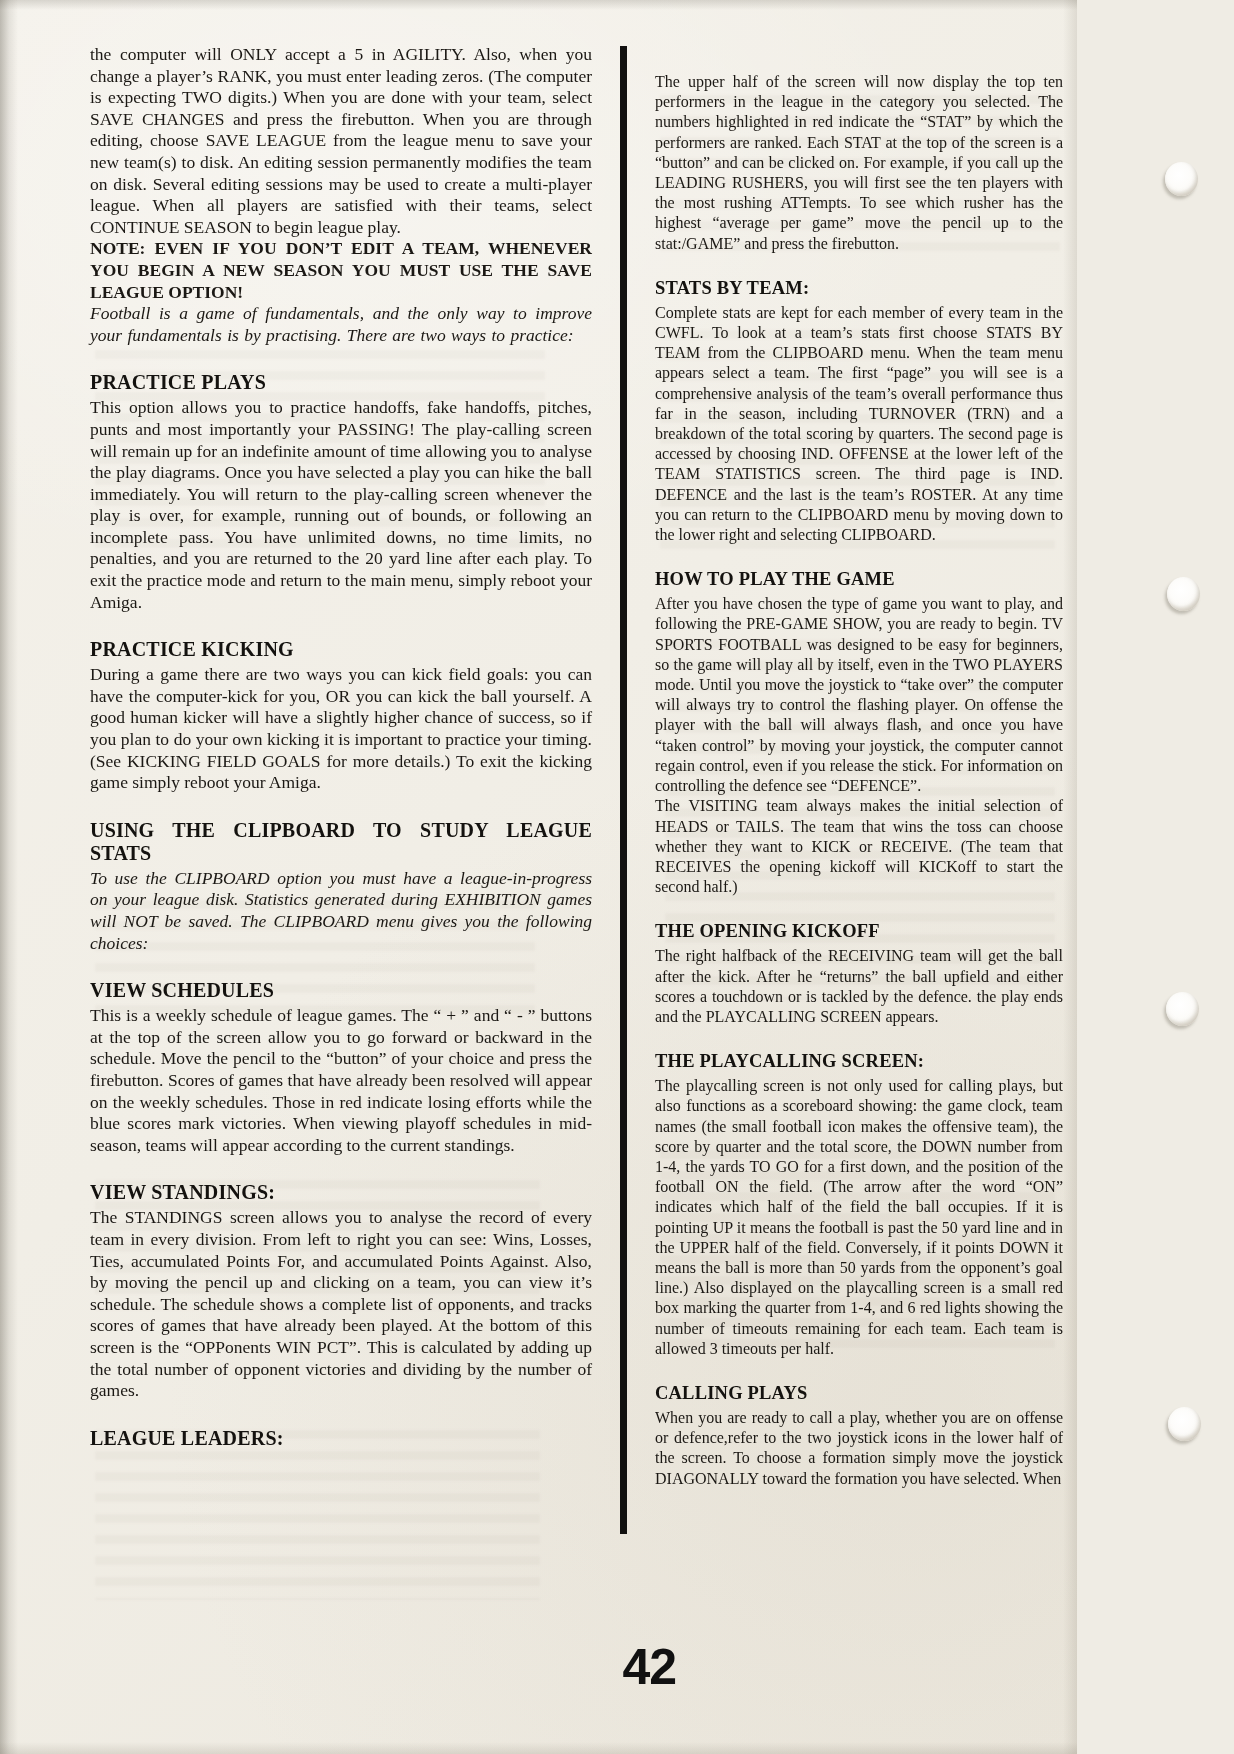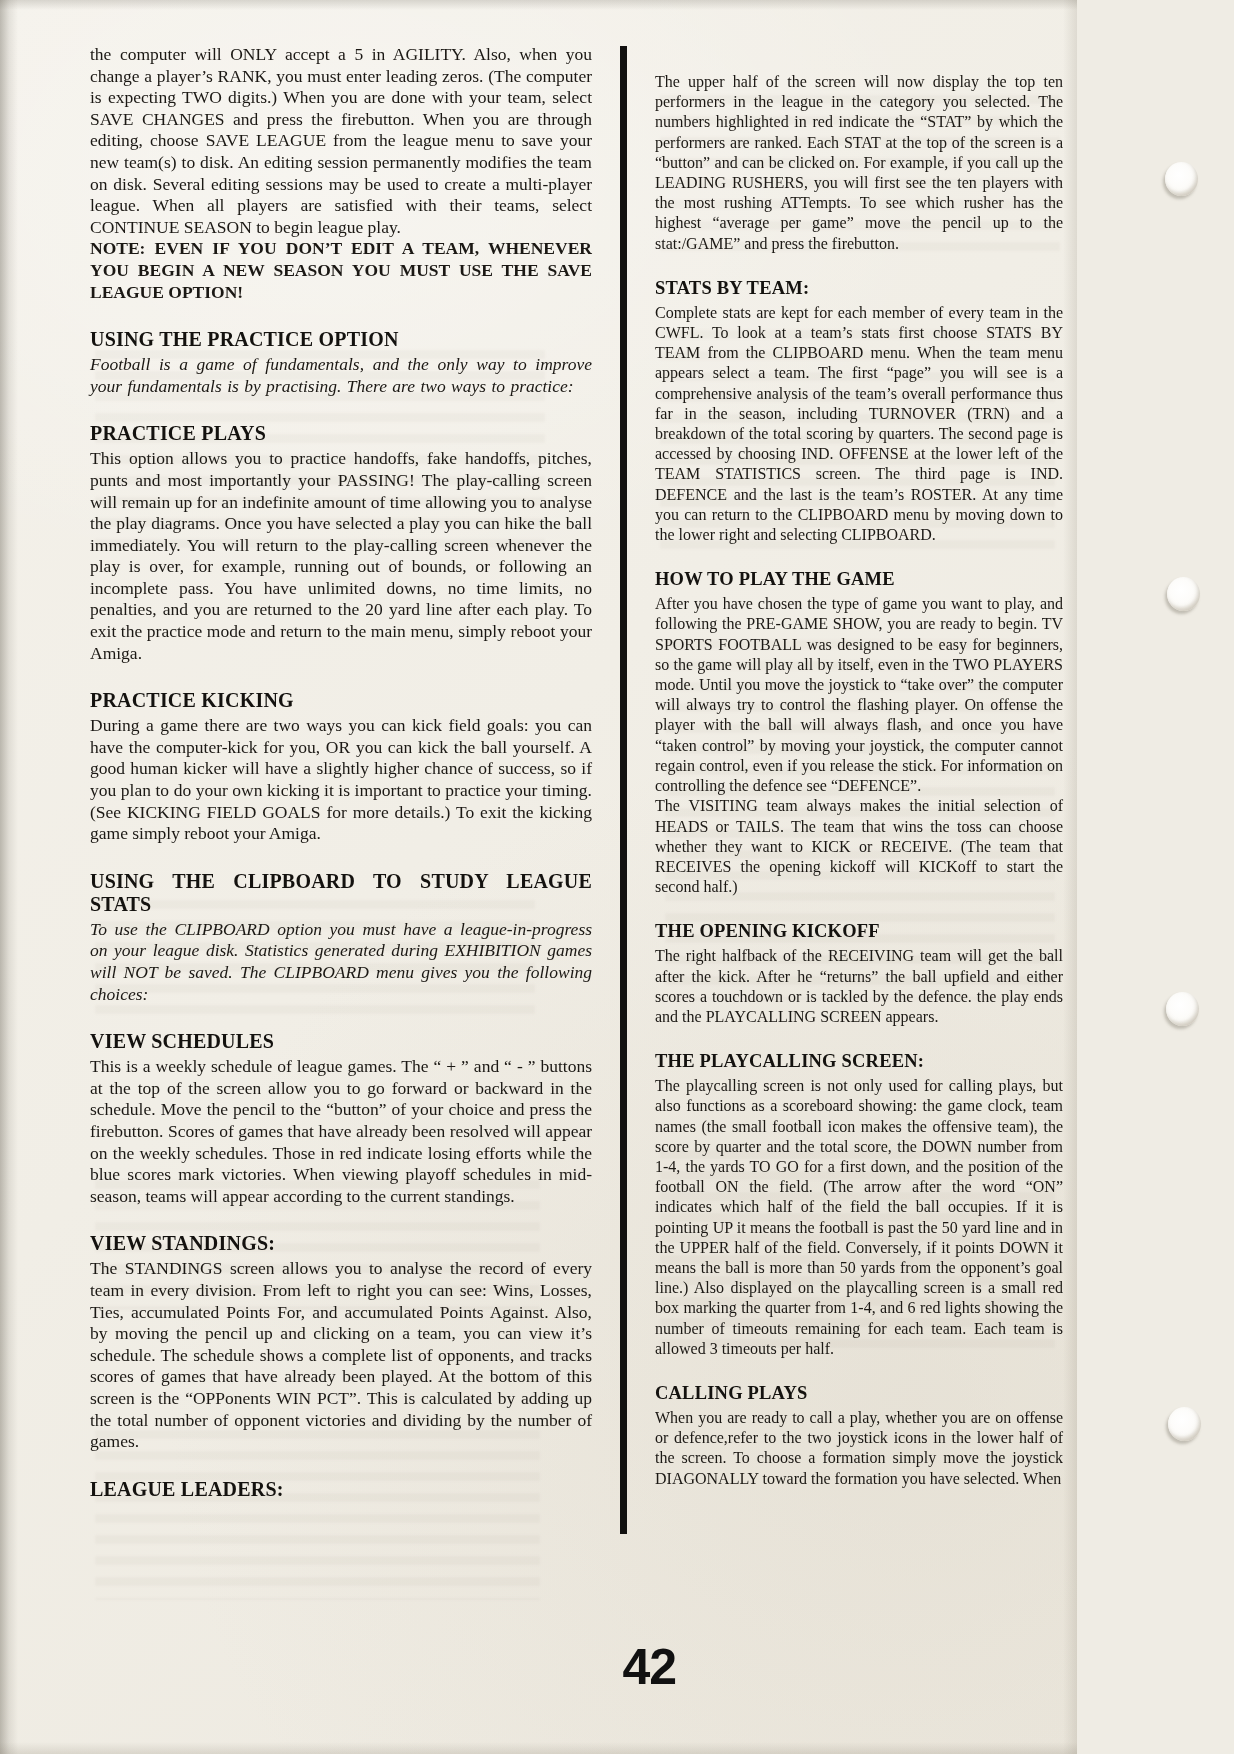--- a/index.html
+++ b/index.html
@@ -75,21 +75,20 @@
   <div class="dimple" style="left:1167px;top:577px"></div>
   <div class="dimple" style="left:1166px;top:992px"></div>
   <div class="dimple" style="left:1168px;top:1407px"></div>
 
   <div class="divider" style="left:620px;top:46px;width:7px;height:1488px"></div>
 
   <div class="col col-left">
     <p>the computer will ONLY accept a 5 in AGILITY. Also, when you change a player’s RANK, you must enter leading zeros. (The computer is expecting TWO digits.) When you are done with your team, select SAVE CHANGES and press the firebutton. When you are through editing, choose SAVE LEAGUE from the league menu to save your new team(s) to disk. An editing session permanently modifies the team on disk. Several editing sessions may be used to create a multi-player league. When all players are satisfied with their teams, select CONTINUE SEASON to begin league play.</p>
     <p class="note">NOTE: EVEN IF YOU DON’T EDIT A TEAM, WHENEVER YOU BEGIN A NEW SEASON YOU MUST USE THE SAVE LEAGUE OPTION!</p>
 
-    <h2>USING THE PRACTICE OPTION</h2>
     <p class="word-sp">Football is a game of fundamentals, and the only way to improve your fundamentals is by practising. There are two ways to practice:</p>
 
     <h2>PRACTICE PLAYS</h2>
     <p>This option allows you to practice handoffs, fake handoffs, pitches, punts and most importantly your PASSING! The play-calling screen will remain up for an indefinite amount of time allowing you to analyse the play diagrams. Once you have selected a play you can hike the ball immediately. You will return to the play-calling screen whenever the play is over, for example, running out of bounds, or following an incomplete pass. You have unlimited downs, no time limits, no penalties, and you are returned to the 20 yard line after each play. To exit the practice mode and return to the main menu, simply reboot your Amiga.</p>
 
     <h2>PRACTICE KICKING</h2>
     <p>During a game there are two ways you can kick field goals: you can have the computer-kick for you, OR you can kick the ball yourself. A good human kicker will have a slightly higher chance of success, so if you plan to do your own kicking it is important to practice your timing. (See KICKING FIELD GOALS for more details.) To exit the kicking game simply reboot your Amiga.</p>
 
     <h2>USING THE CLIPBOARD TO STUDY LEAGUE STATS</h2>
     <p class="word-sp">To use the CLIPBOARD option you must have a league-in-progress on your league disk. Statistics generated during EXHIBITION games will NOT be saved. The CLIPBOARD menu gives you the following choices:</p>

